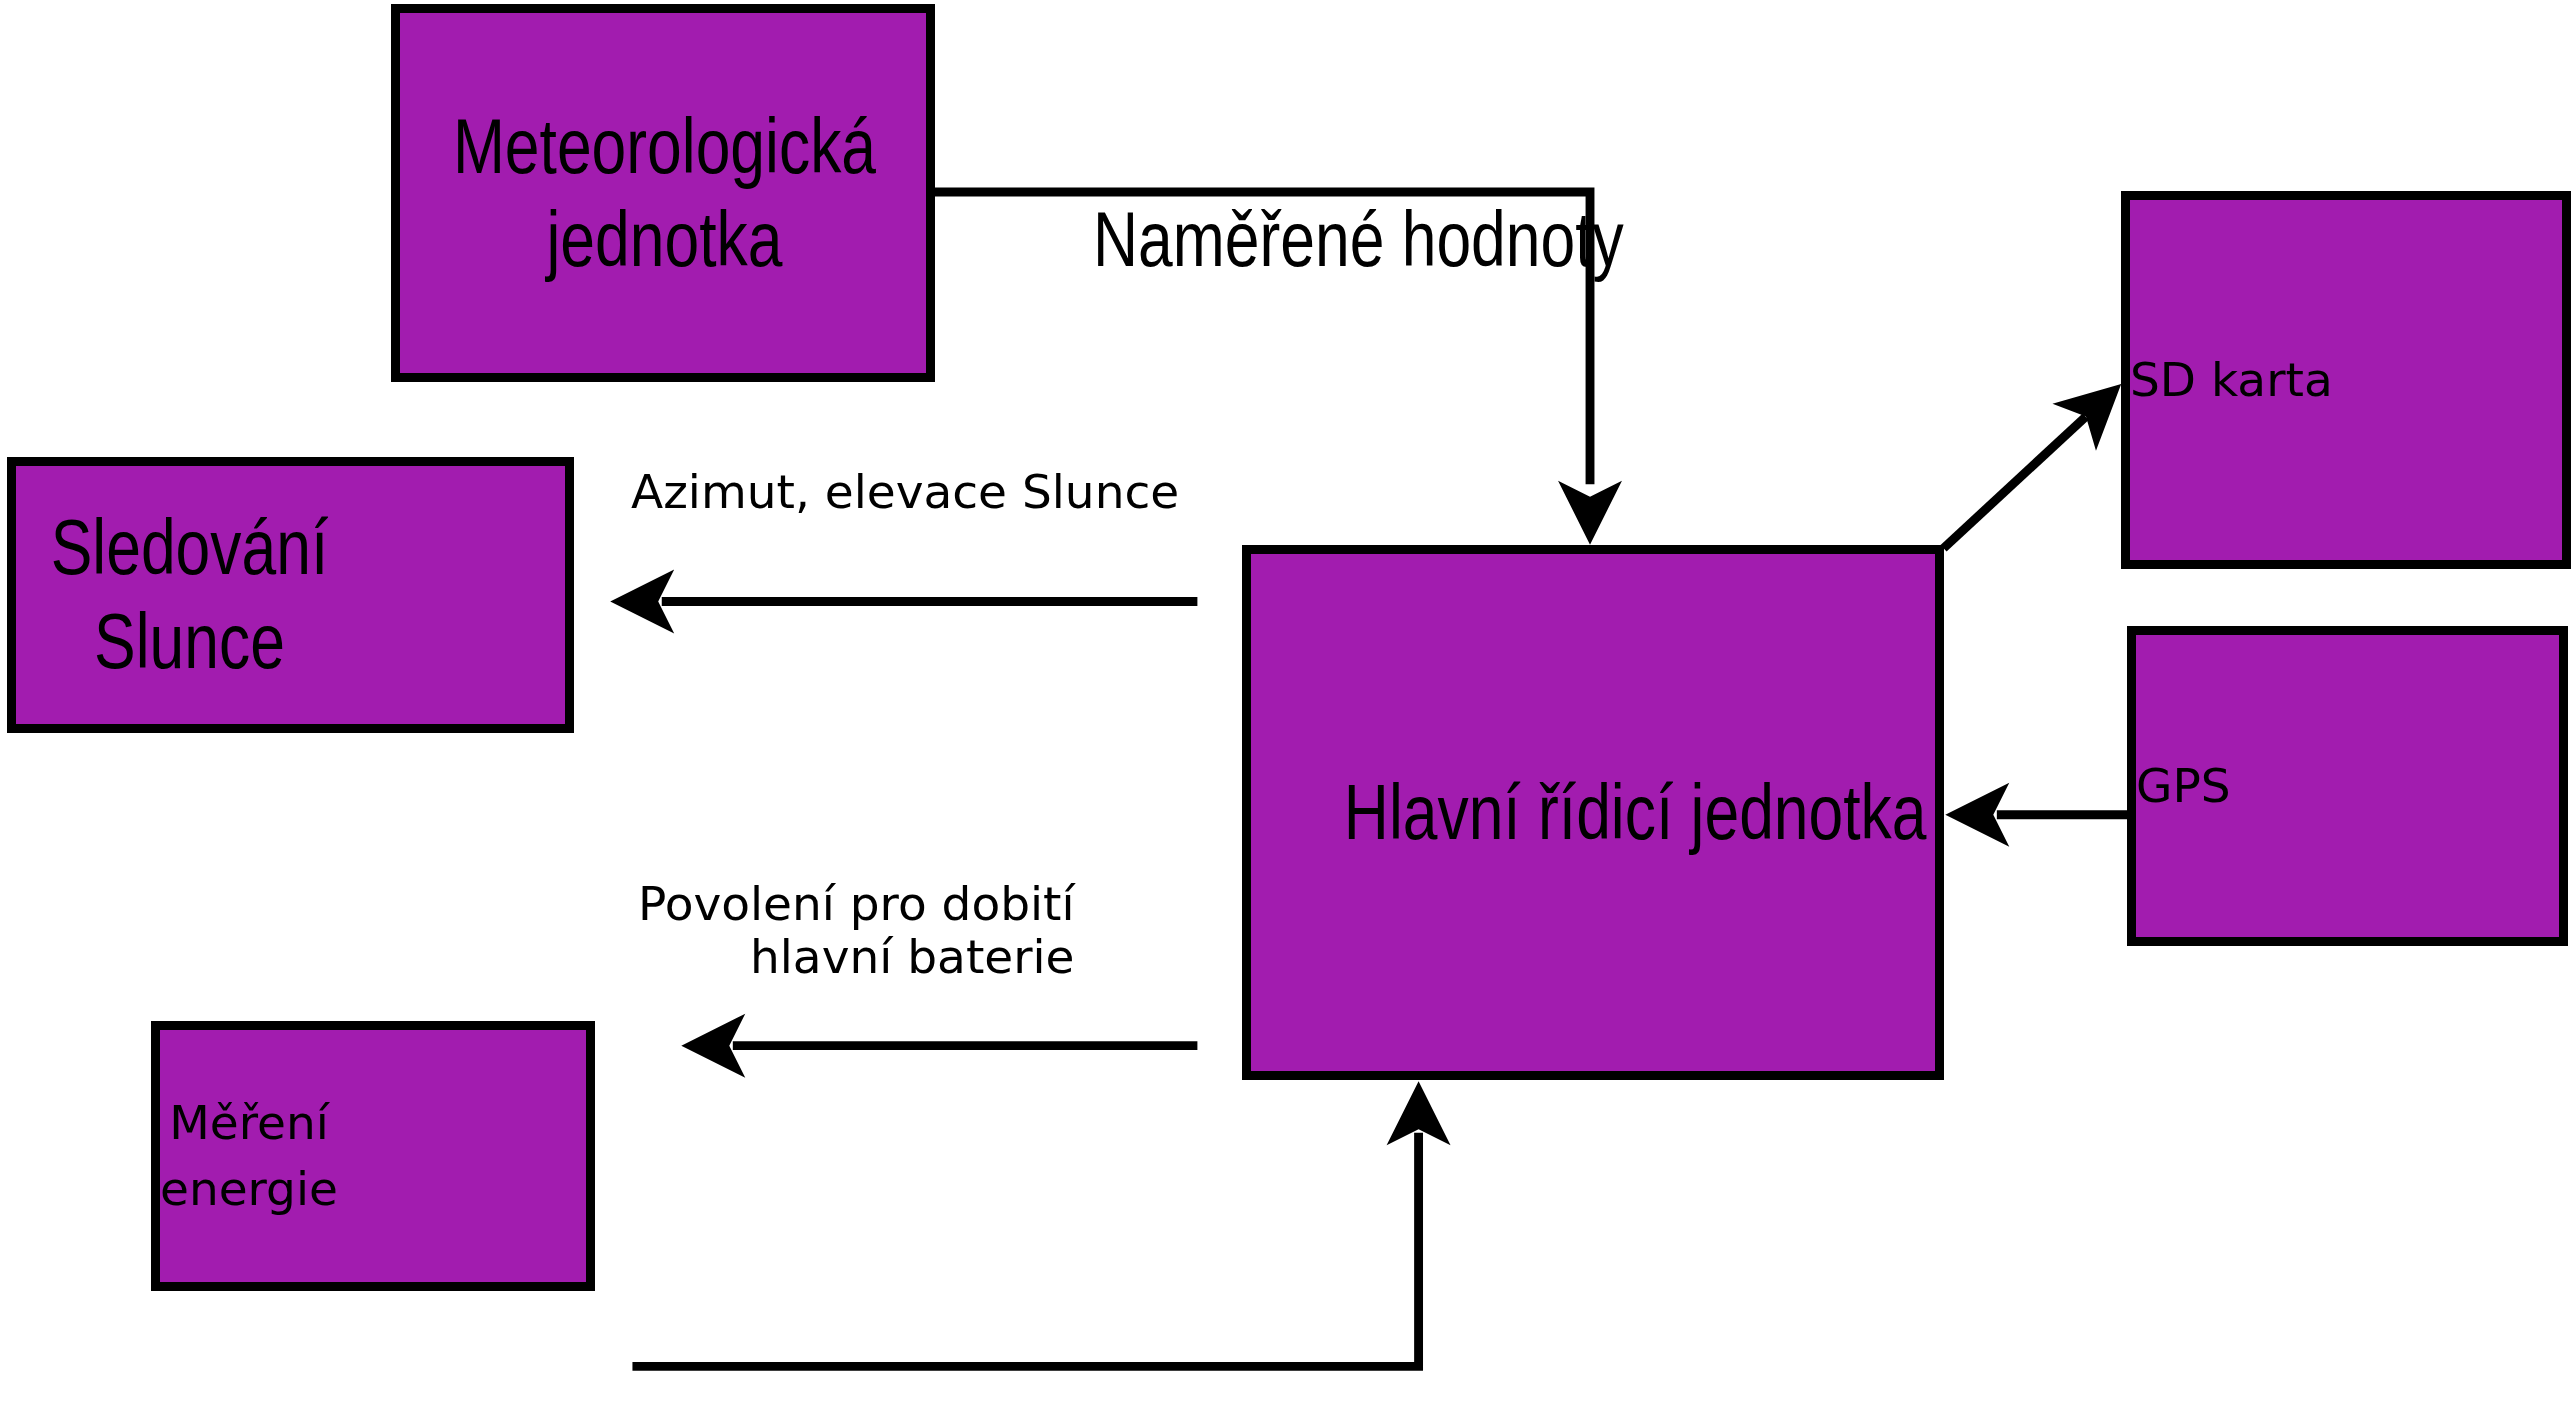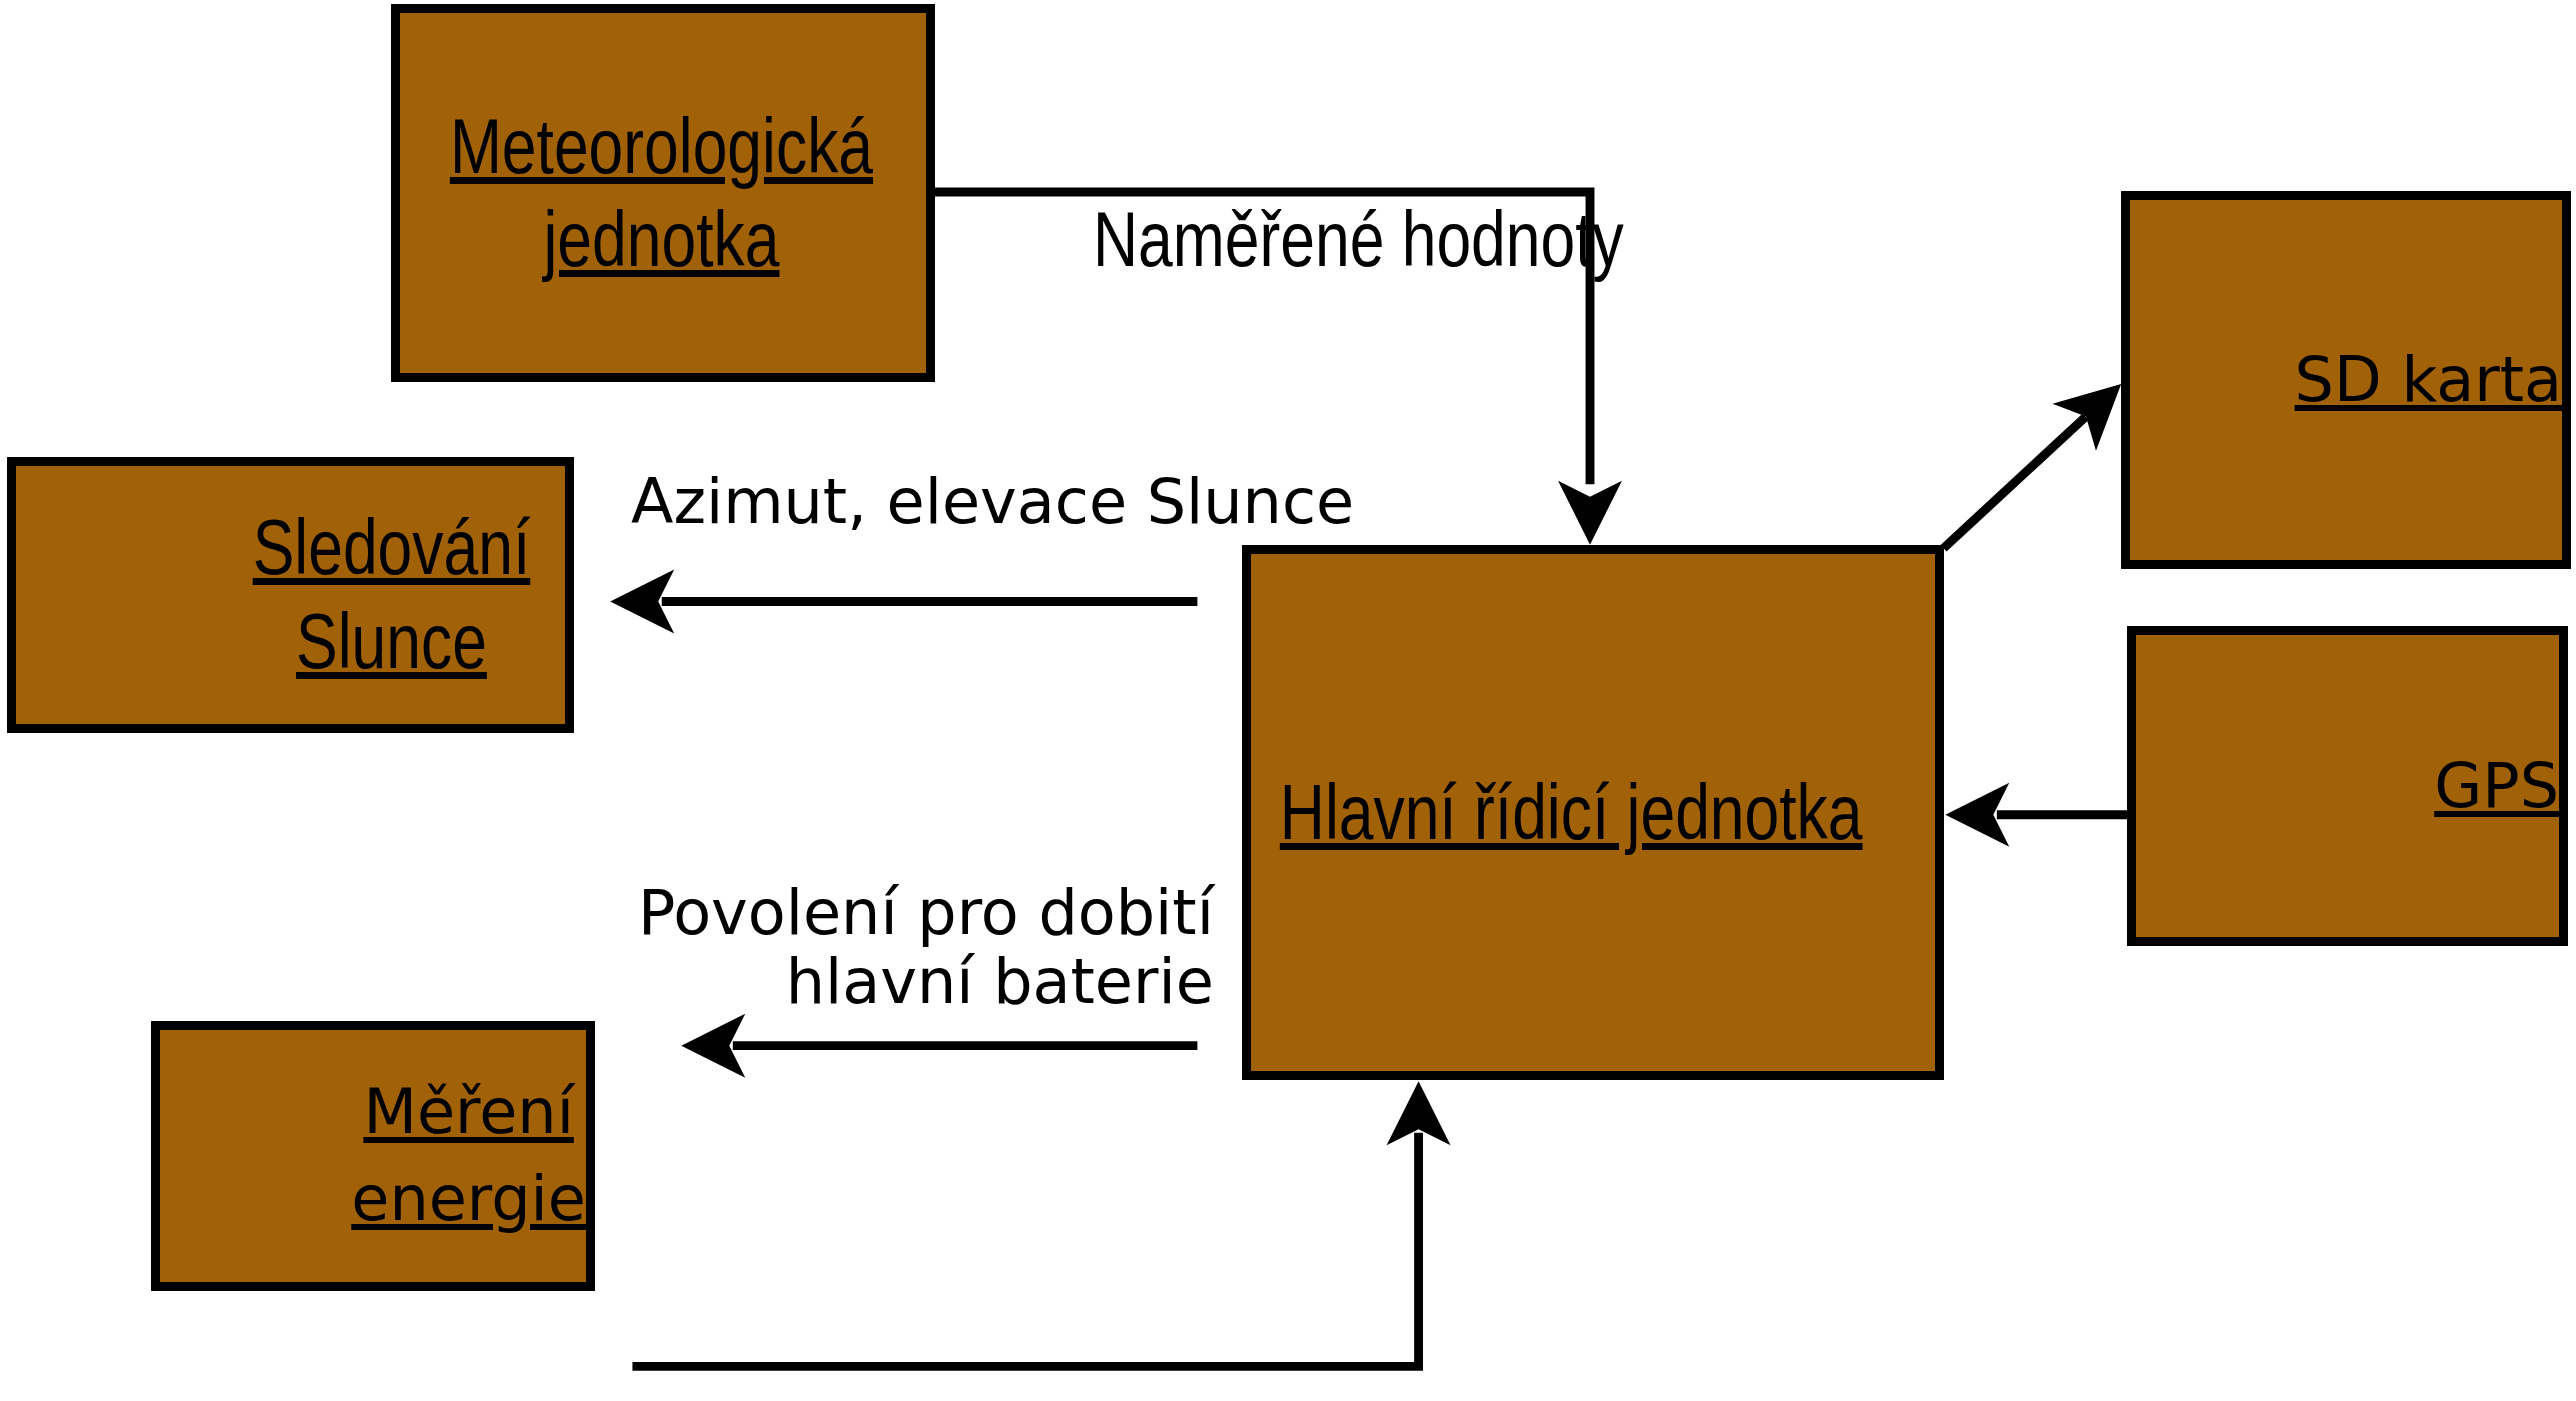--- a/index.html
+++ b/index.html
@@ -28,38 +28,37 @@
     stroke-width: 10;
   }
   .head {
     fill: #000000;
     stroke: none;
   }
   .box {
     position: absolute;
     box-sizing: border-box;
     border: 9.8px solid #000000;
-    background: #a16207;
+    background: #a21caf;
     color: #000000;
     display: flex;
     align-items: center;
-    justify-content: flex-end;
+    justify-content: flex-start;
     text-align: center;
-    text-decoration: underline;
   }
   .cond {
     font-family: "Liberation Sans", sans-serif;
     font-size: 78px;
     line-height: 1.2;
     white-space: pre;
     color: #000000;
   }
   .reg {
     font-family: "DejaVu Sans", sans-serif;
-    font-size: 62px;
+    font-size: 47px;
     line-height: 1.4;
     white-space: pre;
     color: #000000;
   }
   .squeeze {
     display: inline-block;
     transform: scaleX(0.8);
     transform-origin: 50% 50%;
   }
   .squeeze-left {

